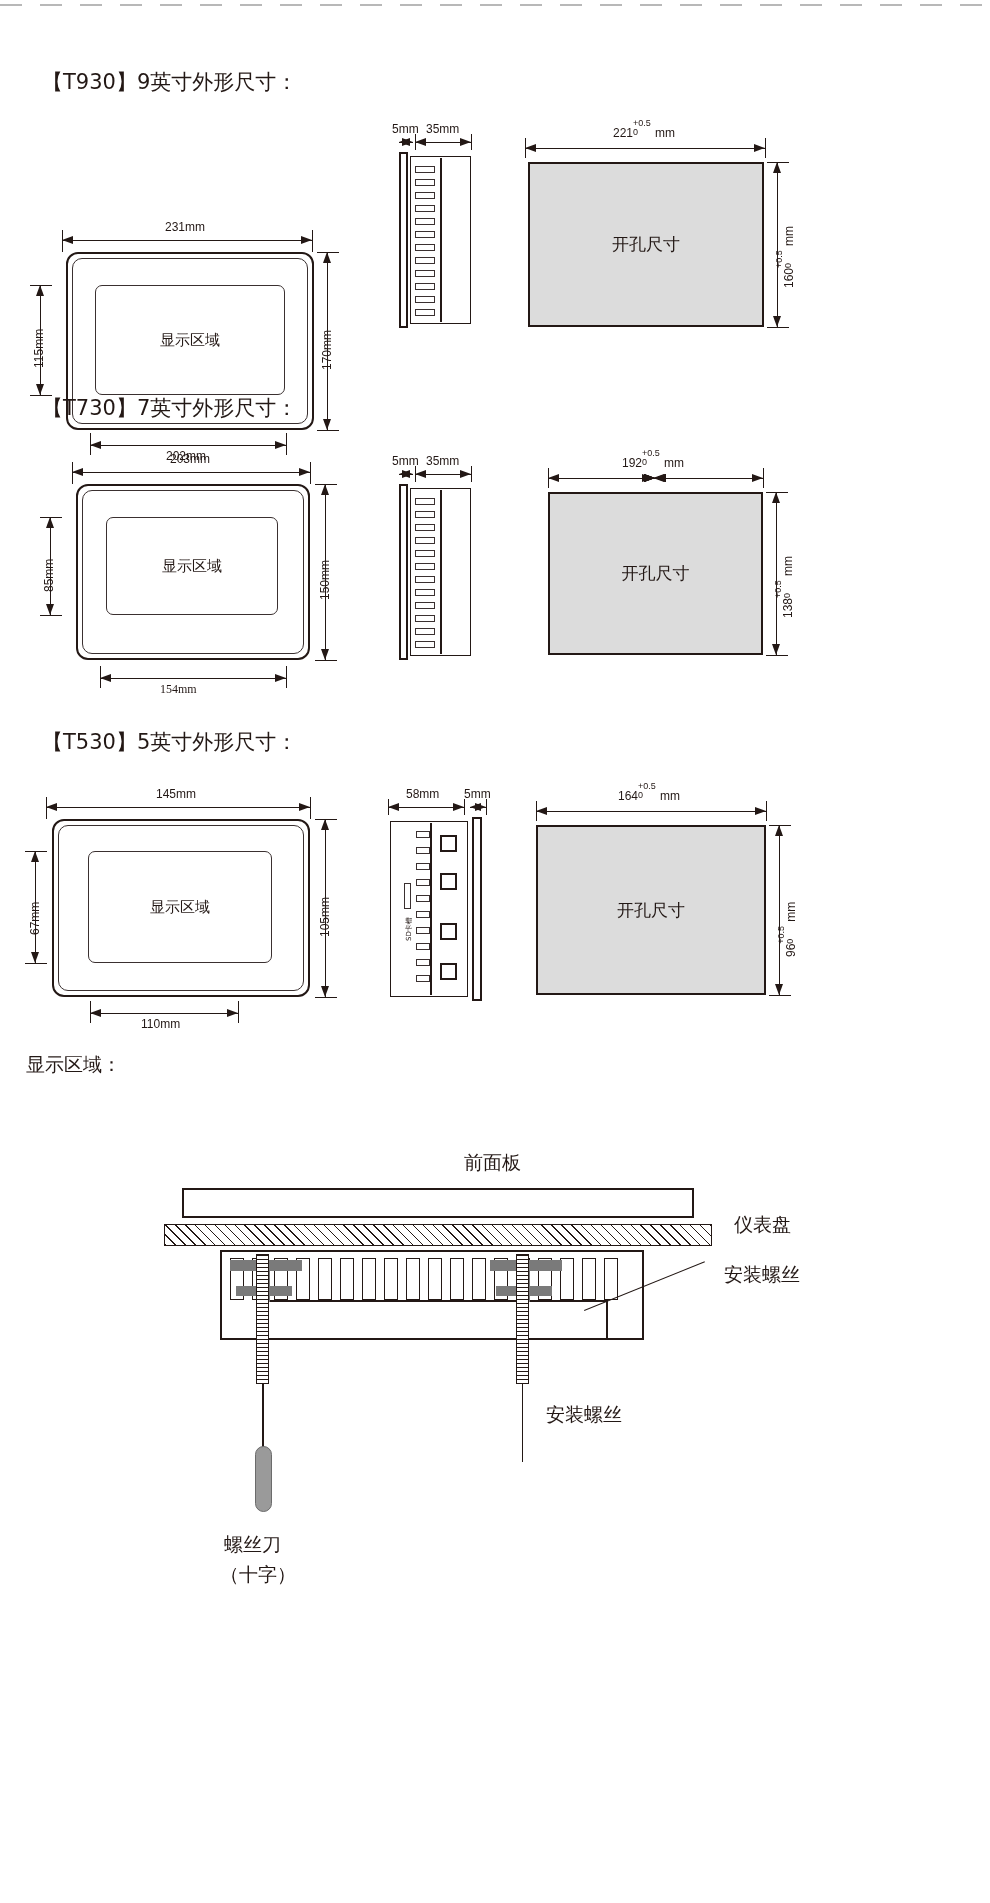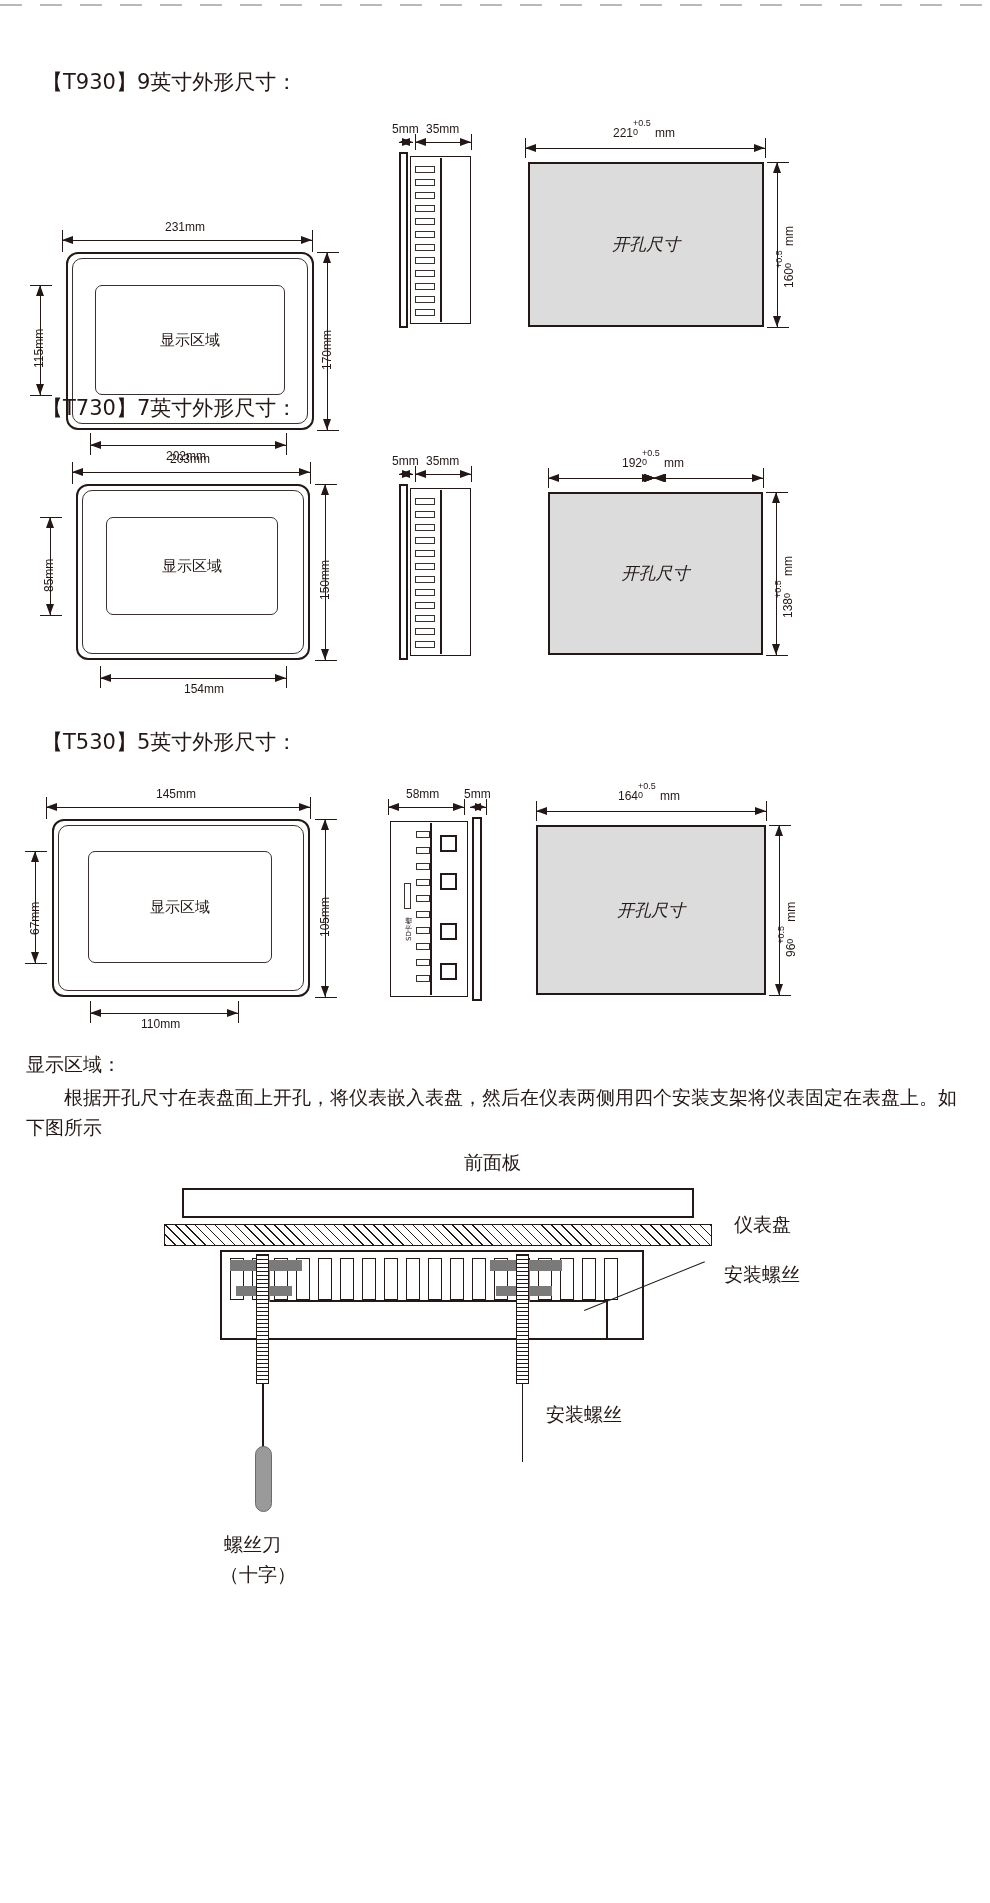--- a/index.html
+++ b/index.html
@@ -91,21 +91,21 @@
     position: absolute; font-size: 7px; white-space: nowrap;
     font-family: "DejaVu Sans", sans-serif;
     transform-origin: 0 0; transform: rotate(-90deg);
   }
   .sqhole { position: absolute; border: 2px solid #231815; background: #fff; }
 
   
   .cutout {
     position: absolute; background: #dcdcdc; border: 2.2px solid #231815;
     display: flex; align-items: center; justify-content: center;
-    font-family: "DejaVu Serif", serif; font-size: 17px; color: #231815; font-style: italic;
+    font-family: "DejaVu Serif", serif; font-size: 17px; color: #231815;
   }
 
   
   .install-title { position: absolute; left: 26px; top: 1052px; font-size: 19px; font-family:"DejaVu Sans", sans-serif; }
   .install-body  { position: absolute; left: 26px; top: 1082px; width: 940px; font-size: 19px; line-height: 30px; font-family:"DejaVu Sans", sans-serif; text-indent: 38px; }
 
   .alabel { position: absolute; font-size: 19px; font-family:"DejaVu Sans", sans-serif; white-space: nowrap; }
   .aline { position: absolute; background: #231815; height: 1px; transform-origin: 0 0; }
 
   .asm { position: absolute; margin-left: 24px; }
@@ -218,21 +218,21 @@
     </div>
 
     <div class="vdim" style="left:50px;top:77px;height:98px;"></div>
     <div class="htick" style="left:40px;top:77px;width:22px;"></div>
     <div class="htick" style="left:40px;top:175px;width:22px;"></div>
     <div class="dimtext v" style="left:42px;top:152px;transform:rotate(-90deg);">85mm</div>
 
     <div class="hdim" style="left:100px;top:238px;width:186px;"></div>
     <div class="vtick" style="left:100px;top:226px;height:22px;"></div>
     <div class="vtick" style="left:286px;top:226px;height:22px;"></div>
-    <div class="dimtext" style="left:184px;top:242px;">154mm</div>
+    <div class="dimtext" style="left:160px;top:242px;font-family:Liberation Serif, serif;">154mm</div>
 
     <div class="vdim" style="left:325px;top:44px;height:176px;"></div>
     <div class="htick" style="left:315px;top:44px;width:22px;"></div>
     <div class="htick" style="left:315px;top:220px;width:22px;"></div>
     <div class="dimtext v" style="left:318px;top:160px;transform:rotate(-90deg);">150mm</div>
 
     <div class="hdim" style="left:399px;top:34px;width:14px;"></div>
     <div class="dimtext" style="left:392px;top:14px;">5mm</div>
     <div class="hdim" style="left:415px;top:34px;width:56px;"></div>
     <div class="vtick" style="left:415px;top:26px;height:16px;"></div>
@@ -360,21 +360,20 @@
 
     <div class="vdim" style="left:779px;top:50px;height:170px;"></div>
     <div class="htick" style="left:769px;top:50px;width:22px;"></div>
     <div class="htick" style="left:769px;top:220px;width:22px;"></div>
     <div class="dimtext v" style="left:782px;top:182px;transform:rotate(-90deg);">
       <span>96</span><span class="tol"><span class="up">+0.5</span><span class="lo">0</span></span><span>mm</span>
     </div>
   </div>
 
   <div class="install-title">显示区域：</div>
-  <div class="install-body">根据开孔尺寸在表盘面上开孔，将仪表嵌入表盘，然后在仪表两侧用四个安装支架将仪表固定在表盘上。如下图所示</div>
 
   <div class="asm" style="left:0;top:1150px;width:990px;height:460px;">
     <div class="alabel" style="left:440px;top:0px;">前面板</div>
 
     <div class="asm-rect" style="left:158px;top:38px;width:512px;height:30px;"></div>
 
     <div class="asm-hatch" style="left:140px;top:74px;width:548px;height:22px;"></div>
     <div class="alabel" style="left:710px;top:62px;">仪表盘</div>
 
     <div class="asm-rect" style="left:196px;top:100px;width:424px;height:90px;"></div>

